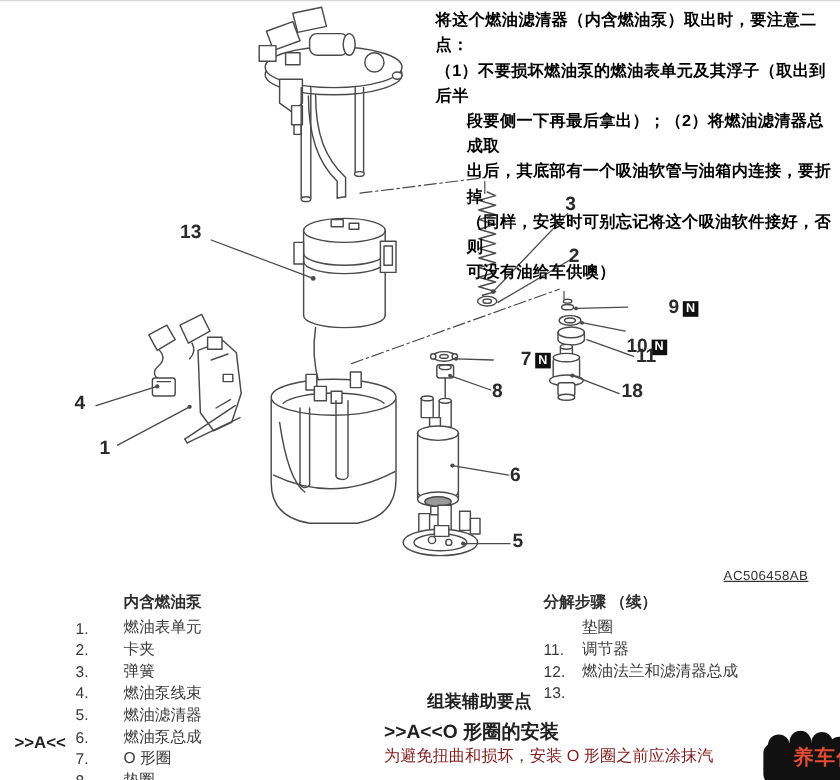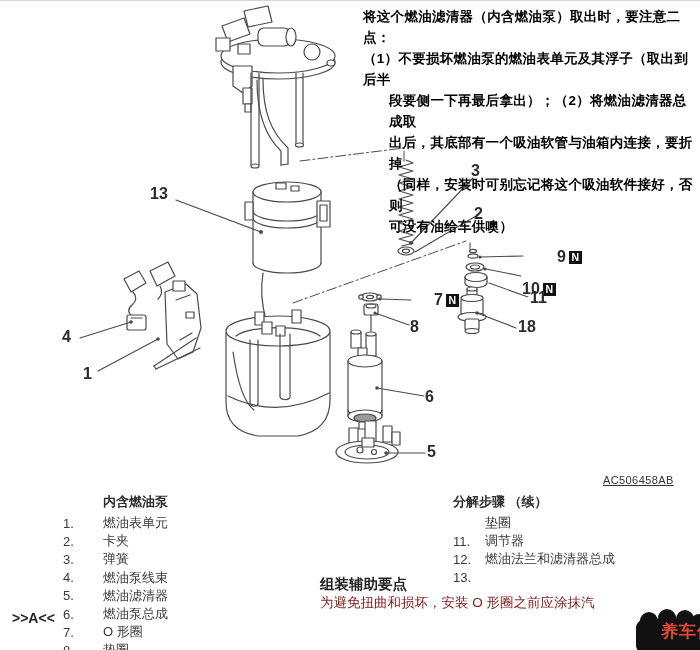--- a/index.html
+++ b/index.html
@@ -43,21 +43,21 @@
   .steps-left{left:63px;top:493px;width:250px;}
   .steps-right{left:453px;top:493px;width:240px;}
   .steps .title{font-weight:700;color:#2e2e2e;margin-bottom:3px;}
   .steps-left .title{margin-left:40px;}
   .steps-right .title{}
   .step-row{display:flex;height:18.2px;align-items:center;}
   .step-row .num{width:40px;flex:0 0 40px;}
   .steps-right .step-row .num{width:32px;flex:0 0 32px;margin-top:36px;}
   .margin-marker{position:absolute;left:12px;top:610px;font-size:14px;font-weight:700;color:#222;}
   .assembly{position:absolute;left:320px;top:575px;width:370px;}
-  .assembly .a-title{font-size:14.5px;font-weight:700;color:#222;}
+  .assembly .a-title{font-size:14.5px;font-weight:700;color:#222;margin-left:36px;}
   .assembly .a-sub{font-size:16px;font-weight:700;color:#222;margin-top:6px;}
   .assembly .a-body{font-size:13.5px;color:#7f1d1d;margin-top:0;white-space:nowrap;}
   .badge{position:absolute;left:636px;top:609px;width:70px;height:45px;}
   .badge svg{position:absolute;left:0;top:0;}
   .badge .badge-text{
     position:absolute;left:7px;top:11px;font-size:17px;font-weight:700;
     color:#e64b35;letter-spacing:1px;white-space:nowrap;margin-left:18px;
   }
 </style>
 </head>
@@ -324,20 +324,21 @@
     <div class="step-row">
         <span class="num">13.</span>
         <span class="lbl">燃油法兰和滤清器总成</span>
       </div>
   </div>
 
   <div class="margin-marker">&gt;&gt;A&lt;&lt;</div>
 
   <div class="assembly">
     <div class="a-title">组装辅助要点</div>
+    <div class="a-sub">&gt;&gt;A&lt;&lt;O 形圈的安装</div>
     <div class="a-body">为避免扭曲和损坏，安装 O 形圈之前应涂抹汽</div>
   </div>
 
   <div class="badge">
     <svg width="70" height="45" viewBox="0 0 70 45">
       <g fill="#111111" stroke="none">
         <rect x="0" y="10" width="70" height="35" rx="9"></rect>
         <circle cx="13" cy="12" r="9"></circle>
         <circle cx="31" cy="9" r="9"></circle>
         <circle cx="49" cy="10" r="9"></circle>

